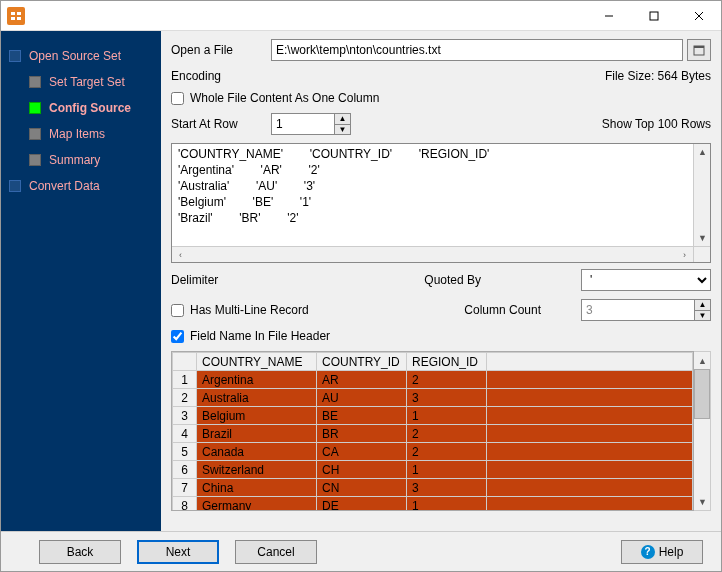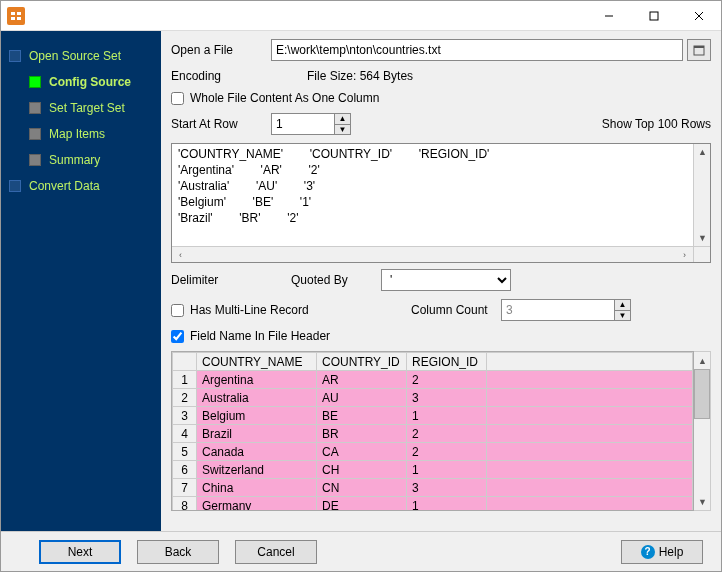--- a/index.html
+++ b/index.html
@@ -5,29 +5,29 @@
   * { box-sizing: border-box; }
   html, body { margin: 0; padding: 0; font-family: "Segoe UI", Tahoma, sans-serif; font-size: 12px; color: #000; }
   .window { width: 722px; height: 572px; border: 1px solid #999; background: #f0f0f0; display: flex; flex-direction: column; position: relative; }
   .titlebar { height: 30px; background: #fff; display: flex; align-items: center; justify-content: space-between; border-bottom: 1px solid #ddd; }
   .titlebar-left { display: flex; align-items: center; padding-left: 6px; }
   .app-icon { width: 18px; height: 18px; background: #e67e22; border-radius: 2px; display: flex; align-items: center; justify-content: center; }
   .app-icon svg { width: 12px; height: 12px; }
   .titlebar-ctrls { display: flex; }
   .titlebar-btn { width: 45px; height: 30px; display: flex; align-items: center; justify-content: center; font-size: 14px; color: #333; }
   .body { flex: 1; display: flex; min-height: 0; }
-  .sidebar { width: 160px; background: #003366; color: #bef264; padding: 12px 4px 8px 4px; }
+  .sidebar { width: 160px; background: #003366; color: #fca5a5; padding: 12px 4px 8px 4px; }
   .side-item { display: flex; align-items: center; padding: 6px 2px 6px 4px; font-size: 12px; white-space: nowrap; }
   .side-box { width: 12px; height: 12px; margin-right: 8px; display: inline-block; border: 1px solid #3366aa; background: #1a4a80; }
   .side-sub { margin-left: 20px; }
   .side-box.green { background: #00ff00; border-color: #00aa00; }
   .side-box.gray { background: #808080; border-color: #606060; }
   .side-item.sel { font-weight: bold; }
   .main { flex: 1; background: #f0f0f0; display: flex; flex-direction: column; padding: 8px 10px 2px 10px; min-width: 0; }
-  .row { display: flex; align-items: center; margin-bottom: 8px; }
+  .row { display: flex; align-items: center; margin-bottom: 8px; justify-content: space-between; }
   .lbl { width: 100px; flex-shrink: 0; }
   .lbl2 { width: 90px; flex-shrink: 0; }
   input[type=text].txt, select.sel, input[type=number].num {
     border: 1px solid #888; background: #fff; height: 22px; padding: 1px 4px; font-family: inherit; font-size: 12px;
   }
   .path-row input { flex: 1; }
   .icon-btn { width: 24px; height: 22px; border: 1px solid #888; background: #e8e8e8; margin-left: 4px; display: flex; align-items: center; justify-content: center; }
   .file-info { margin-left: 36px; white-space: nowrap; }
   .chk { display: flex; align-items: center; }
   .chk input { margin: 0 6px 0 0; }
@@ -36,21 +36,21 @@
   .spin-btns { position: absolute; right: 1px; top: 1px; bottom: 1px; width: 16px; display: flex; flex-direction: column; }
   .spin-btn { flex:1; border-left: 1px solid #888; background: #e8e8e8; font-size: 8px; display:flex; align-items:center; justify-content:center; }
   .spin-btn + .spin-btn { border-top: 1px solid #888; }
   .showrows { margin-left: auto; white-space: nowrap; }
   .preview-box { border: 1px solid #888; background: #fff; height: 120px; position: relative; display:flex; flex-direction:column; margin-bottom:6px; }
   .preview-text { flex:1; overflow: hidden; padding: 2px 6px; font-family: inherit; white-space: pre; line-height: 16px; }
   .preview-scroll-v { position:absolute; right:0; top:0; bottom:16px; width:17px; background:#f0f0f0; border-left:1px solid #ccc; display:flex; flex-direction:column; }
   .preview-scroll-h { position:absolute; left:0; right:17px; bottom:0; height:16px; background:#f0f0f0; border-top:1px solid #ccc; display:flex; }
   .preview-corner { position:absolute; right:0; bottom:0; width:17px; height:16px; background:#f0f0f0; border-left:1px solid #ccc; border-top:1px solid #ccc; }
   .sarrow { width:17px; height:16px; display:flex; align-items:center; justify-content:center; font-size:9px; color:#555; }
-  .grid-wrap { border: 0px solid #888; background: #f9a8d4; height: 160px; position: relative; display:flex; }
+  .grid-wrap { border: 0px solid #888; background: #c2410c; height: 160px; position: relative; display:flex; }
   .grid-inner { flex:1; overflow:hidden; border:1px solid #aaa; }
   table.grid { border-collapse: collapse; width: 100%; table-layout: fixed; }
   table.grid th, table.grid td { border: 1px solid #ccc; padding: 1px 5px; text-align: left; font-weight: normal; height:18px; overflow:hidden; white-space:nowrap; }
   table.grid th { background: #f0f0f0; }
   table.grid th.rowhdr, table.grid td.rowhdr { background:#f0f0f0; text-align:center; }
   .grid-vscroll { width:17px; background:#f0f0f0; border:1px solid #ccc; border-left:none; display:flex; flex-direction:column; }
   .grid-vscroll .sarrow { height:17px; }
   .thumb { flex:0 0 auto; background:#cdcdcd; border:1px solid #aaa; }
   .track { flex:1; }
   .footer { height: 40px; border-top: 1px solid #ccc; display:flex; align-items:center; padding: 0 10px; background:#f0f0f0; }
@@ -95,27 +95,27 @@
       </div>
     </div>
   </div>
 
   <div class="body">
     <div class="sidebar">
       <div class="side-item">
         <span class="side-box"></span>
         <span>Open Source Set</span>
       </div>
+      <div class="side-item side-sub">
+        <span class="side-box gray"></span>
+        <span>Set Target Set</span>
+      </div>
       <div class="side-item side-sub sel">
         <span class="side-box green"></span>
         <span>Config Source</span>
-      </div>
-      <div class="side-item side-sub">
-        <span class="side-box gray"></span>
-        <span>Set Target Set</span>
       </div>
       <div class="side-item side-sub">
         <span class="side-box gray"></span>
         <span>Map Items</span>
       </div>
       <div class="side-item side-sub">
         <span class="side-box gray"></span>
         <span>Summary</span>
       </div>
       <div class="side-item">
@@ -297,25 +297,25 @@
           <div class="track"></div>
           <div class="sarrow">▼</div>
         </div>
       </div>
 
     </div>
   </div>
 
   <div class="footer">
     <div style="width:20px"></div>
+    <div class="btn">
+        <span>Back</span>
+      </div>
     <div class="btn primary">
         <span>Next</span>
-      </div>
-    <div class="btn">
-        <span>Back</span>
       </div>
     <div class="btn">
         <span>Cancel</span>
       </div>
     <div class="sep"></div>
     <div class="btn">
       <span class="help-ico">?</span>
       <span>Help</span>
     </div>
   </div>

